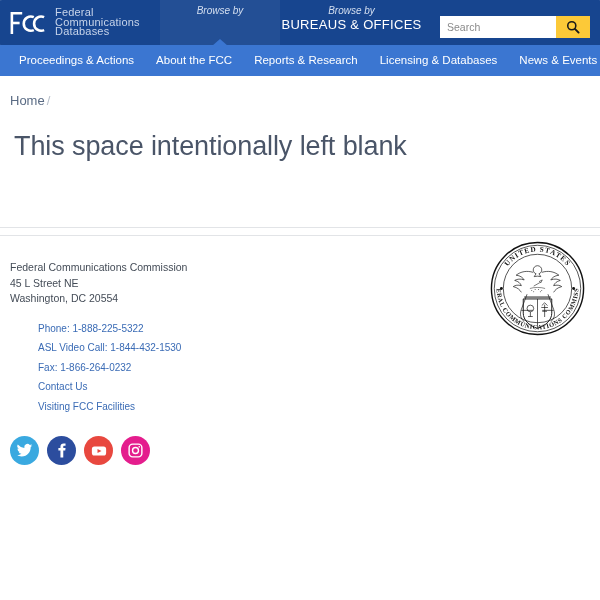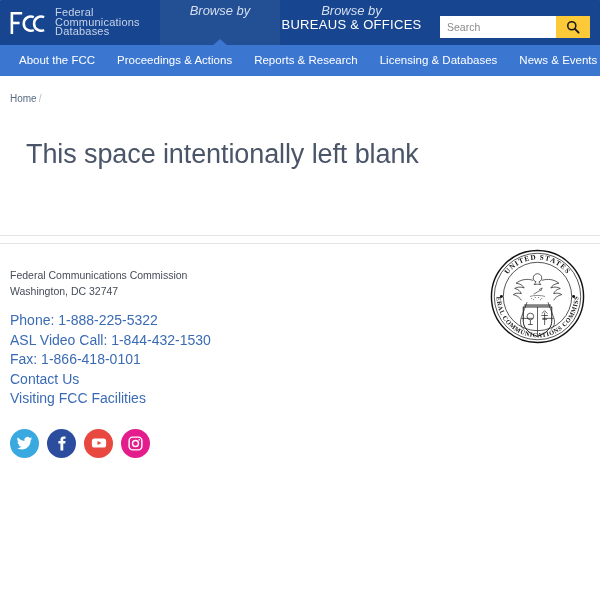--- a/index.html
+++ b/index.html
@@ -65,21 +65,21 @@
     text-align: center;
     padding-top: 5px;
     box-sizing: border-box;
     cursor: pointer;
   }
   .browse-tab.alt { width: 143px; }
   .browse-tab.shaded {
     background: rgba(255,255,255,0.055);
   }
   .browse-eyebrow {
-    font-size: 13px;
+    font-size: 10px;
     font-style: italic;
     color: #d4dff0;
     line-height: 11px;
   }
   .browse-main {
     font-size: 13px;
     color: #ffffff;
     line-height: 17px;
     letter-spacing: 0.3px;
   }
@@ -149,34 +149,34 @@
     cursor: pointer;
     text-decoration: none;
   }
 
   
   .content {
     padding: 0 10px;
   }
   .breadcrumb {
     padding-top: 17px;
-    font-size: 10px;
+    font-size: 13px;
     color: #7a8596;
   }
   .breadcrumb .crumb-link {
     color: #5a6b84;
     text-decoration: none;
     cursor: pointer;
   }
   .breadcrumb .crumb-sep {
     color: #b9c0cb;
     padding-left: 2px;
   }
   .page-title {
-    margin: 16px;
+    margin: 4px;
     padding-top: 17px;
     font-size: 27px;
     font-weight: normal;
     color: #4a5568;
     letter-spacing: -0.1px;
     line-height: 34px;
   }
 
   .rule {
     height: 1px;
@@ -195,25 +195,26 @@
     padding-top: 24px;
     font-size: 10.5px;
     line-height: 15.5px;
     color: #444c57;
   }
   .contact-list {
     padding-top: 12px;
   }
   .contact-list a {
     display: block;
-    font-size: 14px;
+    font-size: 10px;
     line-height: 19.5px;
     color: #3a6bb5;
     text-decoration: none;
     cursor: pointer;
+    margin-left: 28px;
   }
 
   .seal {
     position: absolute;
     right: 15px;
     top: 5px;
     width: 95px;
     height: 95px;
   }
 
@@ -271,22 +272,22 @@
         <svg width="14" height="14" viewBox="0 0 16 16">
           <circle cx="6.6" cy="6.6" r="4.6" fill="none" stroke="#1a1a1a" stroke-width="1.8"></circle>
           <line x1="10.2" y1="10.2" x2="14.4" y2="14.4" stroke="#1a1a1a" stroke-width="2.2" stroke-linecap="round"></line>
         </svg>
       </button>
     </div>
   </div>
 </div>
 
 <div class="mainnav">
+  <a class="nav-item" href="#">Proceedings &amp; Actions</a>
   <a class="nav-item" href="#">About the FCC</a>
-  <a class="nav-item" href="#">Proceedings &amp; Actions</a>
   <a class="nav-item" href="#">Reports &amp; Research</a>
   <a class="nav-item" href="#">Licensing &amp; Databases</a>
   <a class="nav-item" href="#">News &amp; Events</a>
 
 </div>
 
 <div class="content">
   <div class="breadcrumb">
     <a class="crumb-link" href="#">Home</a><span class="crumb-sep">/</span>
   </div>
@@ -294,27 +295,28 @@
   <h1 class="page-title">This space intentionally left blank</h1>
 </div>
 
 <div class="rule rule-top"></div>
 <div class="rule rule-bottom"></div>
 
 <div class="footer">
 
   <div class="addr">
     <div>Federal Communications Commission</div>
-    <div>Washington, DC 32747</div>
+    <div>45 L Street NE</div>
+    <div>Washington, DC 20554</div>
   </div>
 
   <div class="contact-list">
     <a href="#">Phone: 1-888-225-5322</a>
     <a href="#">ASL Video Call: 1-844-432-1530</a>
-    <a href="#">Fax: 1-866-418-0101</a>
+    <a href="#">Fax: 1-866-264-0232</a>
     <a href="#">Contact Us</a>
     <a href="#">Visiting FCC Facilities</a>
   </div>
 
   <svg class="seal" viewBox="0 0 200 200">
     <defs>
       <path id="rimTop" d="M 100,100 m -78,0 a 78,78 0 0 1 156,0" fill="none"></path>
       <path id="rimBot" d="M 100,100 m -86,0 a 86,86 0 0 0 172,0" fill="none"></path>
     </defs>
     <circle cx="100" cy="100" r="97" fill="#ffffff" stroke="#111" stroke-width="3"></circle>

